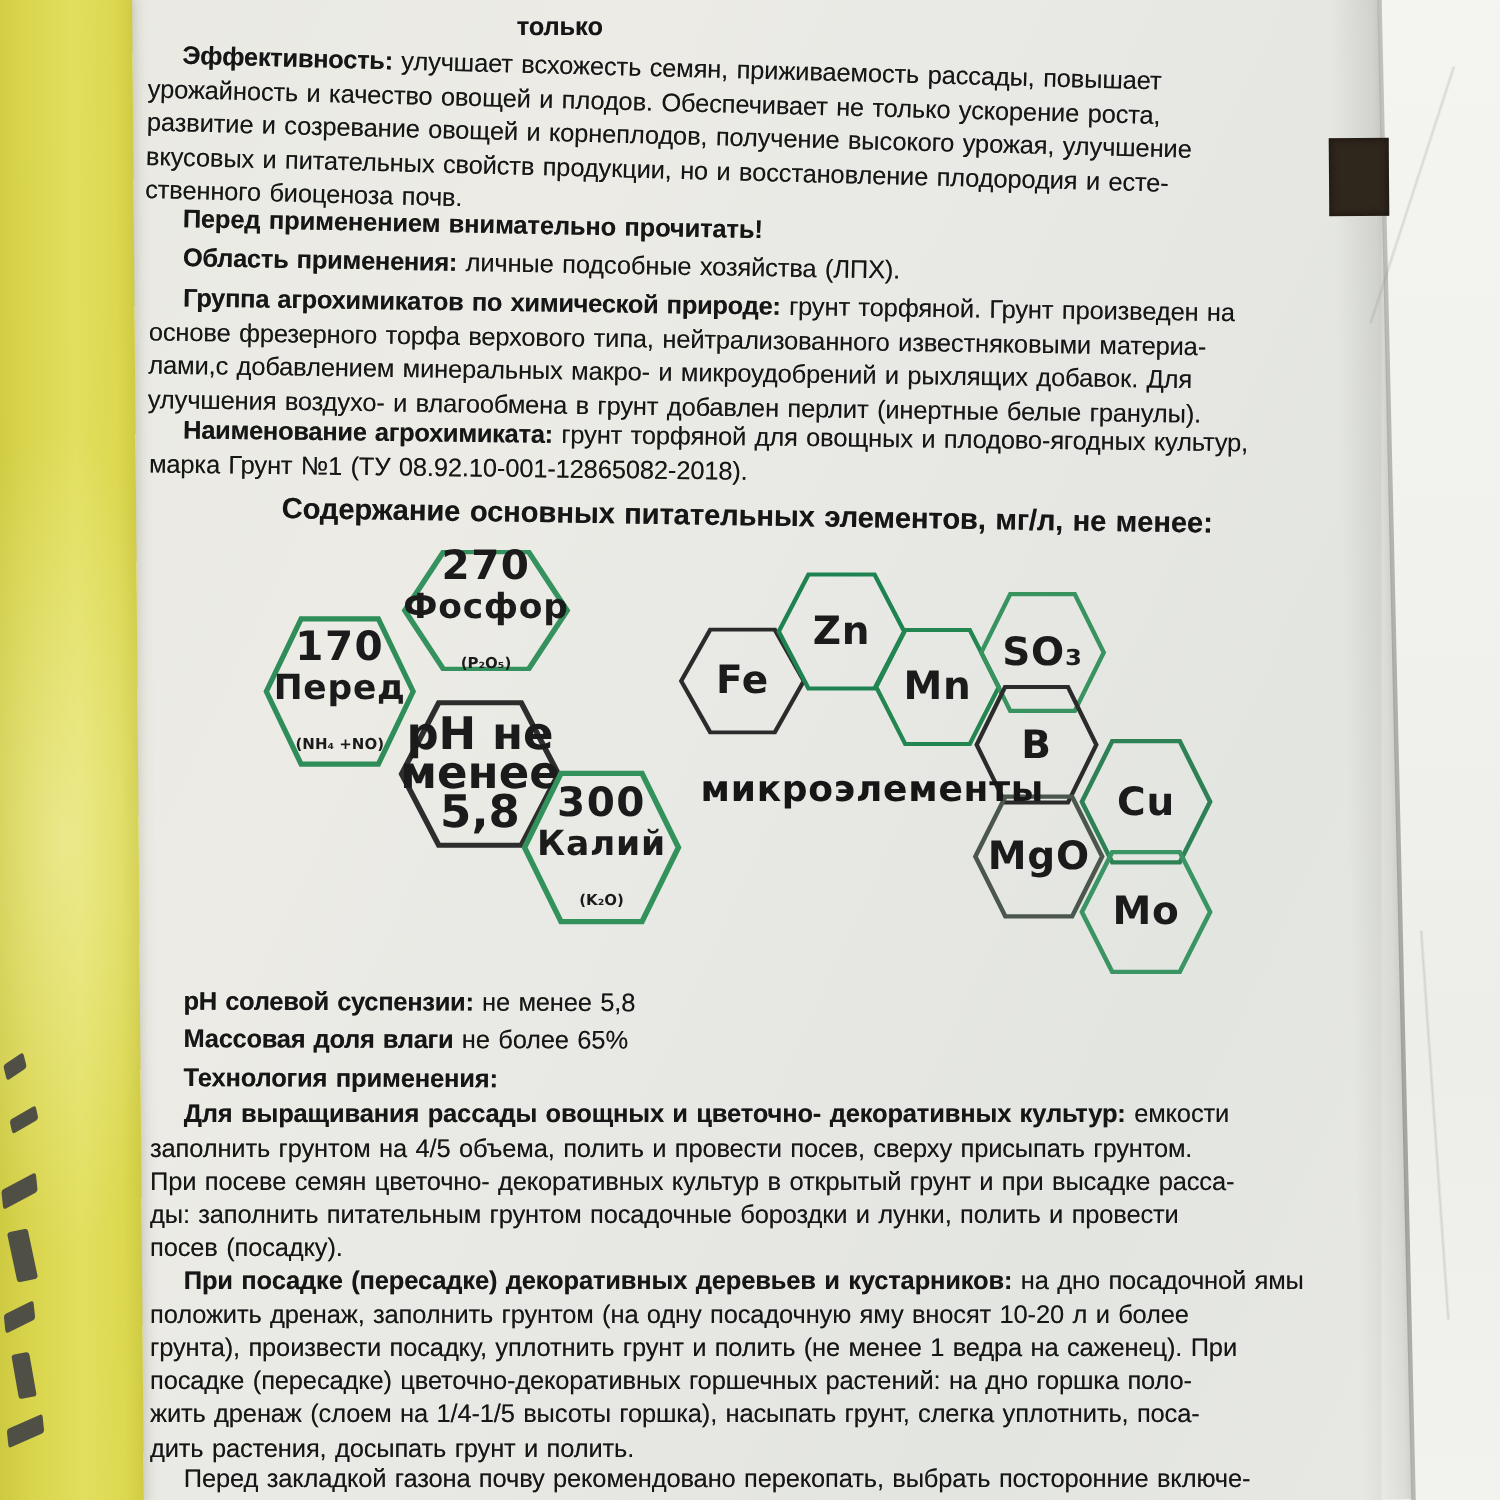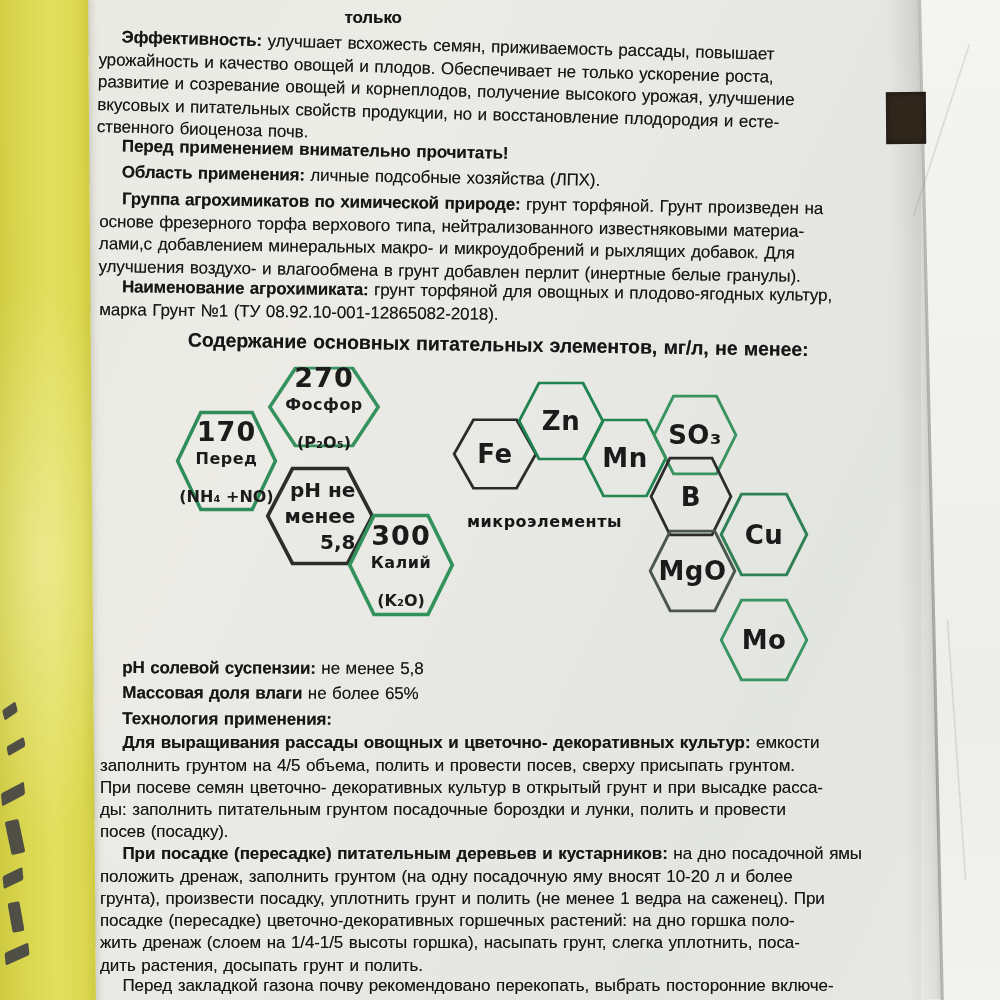--- a/index.html
+++ b/index.html
@@ -40,23 +40,23 @@
   .heading-center{font-weight:bold;font-size:19.5px;letter-spacing:-.1px;}
 
   
   .hex{position:absolute;}
   .hex svg{position:absolute;left:0;top:0;width:100%;height:100%;overflow:visible;}
   .hex polygon{fill:none;stroke-width:3.4;stroke-linejoin:miter;}
   .hex-t{position:absolute;left:0;top:0;width:100%;height:100%;
     display:flex;flex-direction:column;align-items:center;justify-content:center;
     font-family:"DejaVu Sans",sans-serif;font-weight:bold;color:#1b1b1b;text-align:center;}
   .hx-value{font-size:27px;line-height:28px;letter-spacing:1px;}
-  .hx-name{font-size:16px;line-height:26px;letter-spacing:.5px;text-align:right;}
-  .hx-formula{font-size:16px;line-height:14px;margin-top:18px;}
-  .hx-lines{font-size:20px;line-height:26px;white-space:pre-line;text-align:right;}
+  .hx-name{font-size:23px;line-height:26px;letter-spacing:.5px;text-align:right;}
+  .hx-formula{font-size:10px;line-height:14px;margin-top:18px;}
+  .hx-lines{font-size:30px;line-height:26px;white-space:pre-line;}
   .hx-symbol{font-size:26px;letter-spacing:.5px;}
   .diagram-label{position:absolute;font-family:"DejaVu Sans",sans-serif;font-weight:bold;
     font-size:22px;color:#161616;letter-spacing:.5px;}
 </style>
 </head>
 <body>
 
 <div class="stage">
 
   <div class="backdrop-right"></div>
@@ -211,30 +211,30 @@
       </div>
   </div>
   <div class="hex" style="left:648px;top:529px;width:89px;height:84px;">
     <svg viewBox="0 0 100 100" preserveAspectRatio="none">
         <polygon points="25,2.5 75,2.5 97.5,50 75,97.5 25,97.5 2.5,50" stroke="#4b564c"></polygon>
       </svg>
     <div class="hex-t">
         <div class="hx-symbol">MgO</div>
       </div>
   </div>
-  <div class="hex" style="left:719px;top:566px;width:90px;height:84px;margin-top:32px;">
+  <div class="hex" style="left:719px;top:566px;width:90px;height:84px;">
     <svg viewBox="0 0 100 100" preserveAspectRatio="none">
         <polygon points="25,2.5 75,2.5 97.5,50 75,97.5 25,97.5 2.5,50" stroke="#3a9463"></polygon>
       </svg>
     <div class="hex-t">
         <div class="hx-symbol">Mo</div>
       </div>
   </div>
 
-  <div class="diagram-label" style="left:467px;top:512px;font-size:16px;">
+  <div class="diagram-label" style="left:467px;top:512px;font-size:24px;">
     <span>микроэлементы</span>
   </div>
 
   <div class="blk" style="top:635px;transform:rotate(0.2deg);transform-origin:left top;">
     <b>pH солевой суспензии:</b><span> не менее 5,8</span>
   </div>
   <div class="blk" style="top:660px;transform:rotate(0.2deg);transform-origin:left top;">
     <b>Массовая доля влаги</b><span> не более 65%</span>
   </div>
   <div class="blk" style="top:686px;transform:rotate(0.2deg);transform-origin:left top;font-weight:bold;">
@@ -243,21 +243,21 @@
 
   <div class="blk" style="top:710px;line-height:22.3px;">
     <span class="lead-italic">Для выращивания рассады овощных и цветочно- декоративных культур:</span><span> емкости
 заполнить грунтом на 4/5 объема, полить и провести посев, сверху присыпать грунтом.
 При посеве семян цветочно- декоративных культур в открытый грунт и при высадке расса-
 ды: заполнить питательным грунтом посадочные бороздки и лунки, полить и провести
 посев (посадку).</span>
   </div>
 
   <div class="blk" style="top:821px;line-height:22.3px;">
-    <span class="lead-italic">При посадке (пересадке) питательным деревьев и кустарников:</span><span> на дно посадочной ямы
+    <span class="lead-italic">При посадке (пересадке) декоративных деревьев и кустарников:</span><span> на дно посадочной ямы
 положить дренаж, заполнить грунтом (на одну посадочную яму вносят 10-20 л и более
 грунта), произвести посадку, уплотнить грунт и полить (не менее 1 ведра на саженец). При
 посадке (пересадке) цветочно-декоративных горшечных растений: на дно горшка поло-
 жить дренаж (слоем на 1/4-1/5 высоты горшка), насыпать грунт, слегка уплотнить, поса-
 дить растения, досыпать грунт и полить.</span>
   </div>
 
   <div class="blk" style="top:953px;line-height:22.3px;">
     <span>Перед закладкой газона почву рекомендовано перекопать, выбрать посторонние включе-
 ния, внести грунт, граблями или культиватором перемешать с почвой, выровнять тща-

